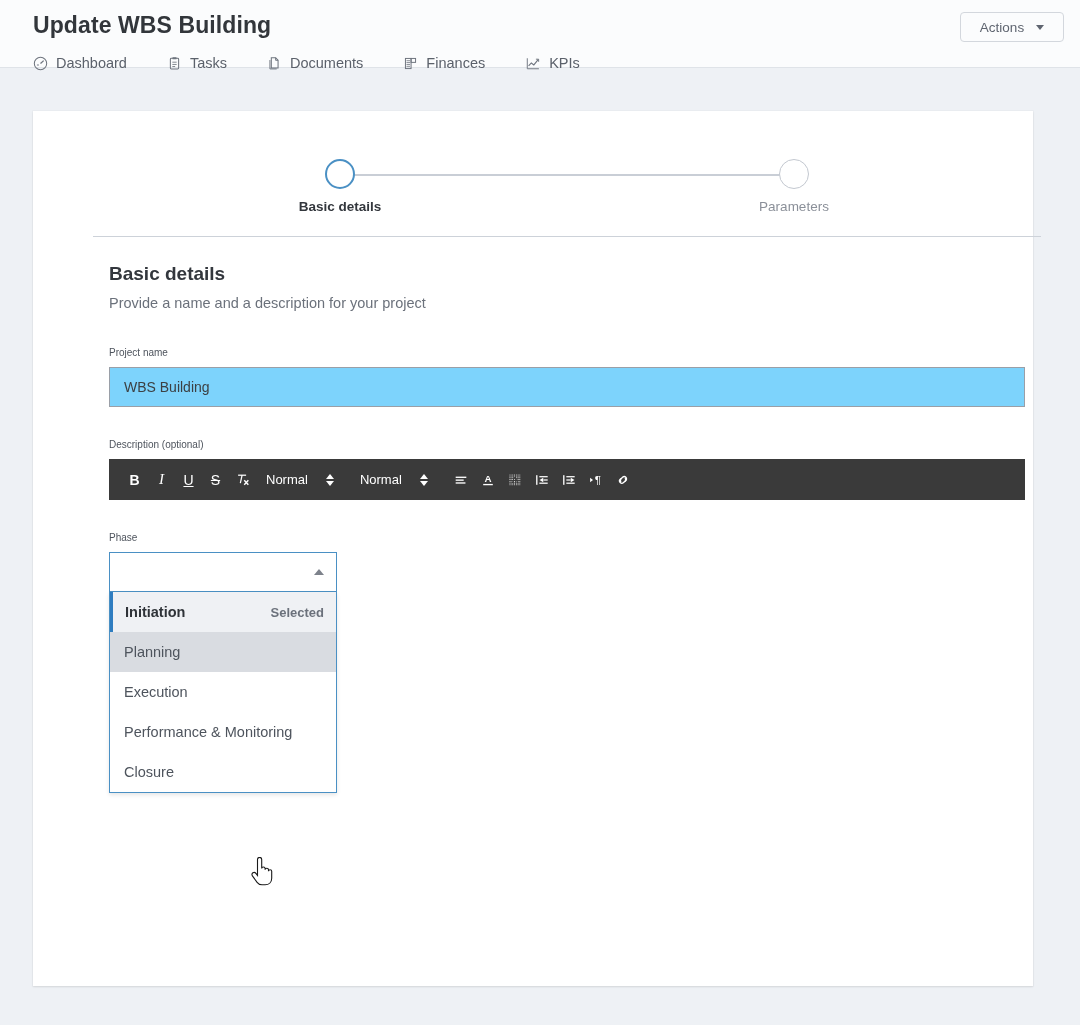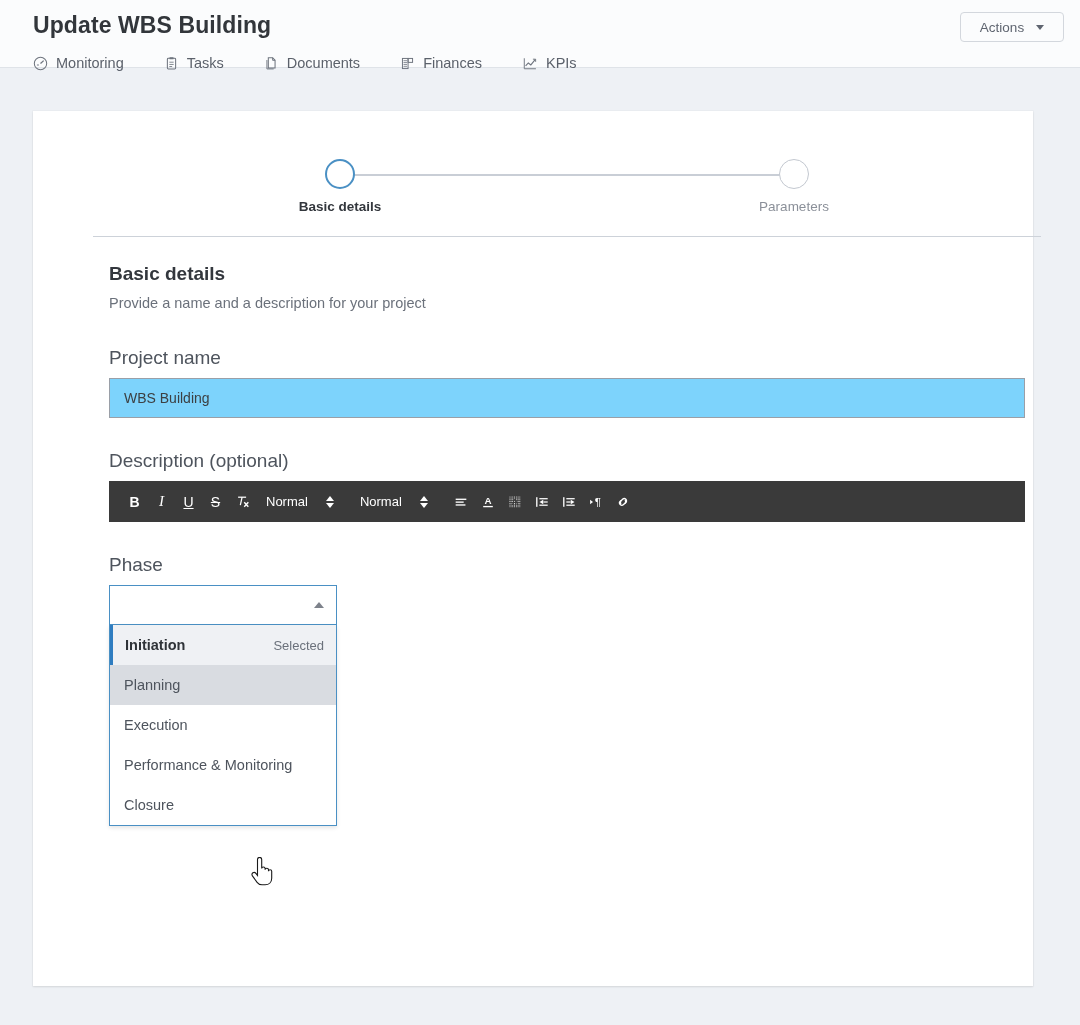--- a/index.html
+++ b/index.html
@@ -147,21 +147,21 @@
     font-weight: bold;
     color: #33373d;
     margin: 0 0 10px 0;
   }
   .section-sub {
     font-size: 14.5px;
     color: #6b717b;
     margin: 0 0 36px 0;
   }
   .field-label {
-    font-size: 19px;
+    font-size: 10px;
     color: #4e545d;
     margin-bottom: 9px;
   }
   .text-input {
     width: 916px;
     height: 40px;
     border: 1px solid #9a9fa7;
     background: #7dd3fc;
     display: flex;
     align-items: center;
@@ -284,21 +284,21 @@
     background: #eff1f4;
     color: #2f3338;
     font-weight: bold;
     padding-left: 12px;
     border-left: 3px solid #2f7dc0;
   }
   .option.hover { background: #d9dce1; }
   .option-meta {
     font-size: 13px;
     color: #6b717b;
-    font-weight: normal;
+    font-weight: bold;
   }
 
   
   .cursor {
     position: absolute;
     left: 250px;
     top: 857px;
     z-index: 50;
     pointer-events: none;
   }
@@ -317,21 +317,21 @@
   <div class="navtabs">
 
     <div class="navtab">
       <span>
         <svg width="15" height="15" viewBox="0 0 16 16" fill="none" stroke="#6e747e" stroke-width="1.1">
           <circle cx="8" cy="8" r="6.6"></circle>
           <path d="M8 8 L11.4 4.9" stroke-width="1.3"></path>
           <path d="M4.2 9.6 L6.3 9.6" stroke-width="1"></path>
         </svg>
       </span>
-      <span>Monitoring</span>
+      <span>Dashboard</span>
     </div>
 
     <div class="navtab">
       <span>
         <svg width="15" height="15" viewBox="0 0 16 16" fill="none" stroke="#6e747e" stroke-width="1.1">
           <rect x="3.6" y="2.4" width="8.8" height="11.4" rx="1"></rect>
           <rect x="5.8" y="1.3" width="4.4" height="2.2" rx=".6" fill="#6e747e" stroke="none"></rect>
           <path d="M5.7 6.6h4.6M5.7 9h4.6M5.7 11.2h3" stroke-width=".9"></path>
         </svg>
       </span>

